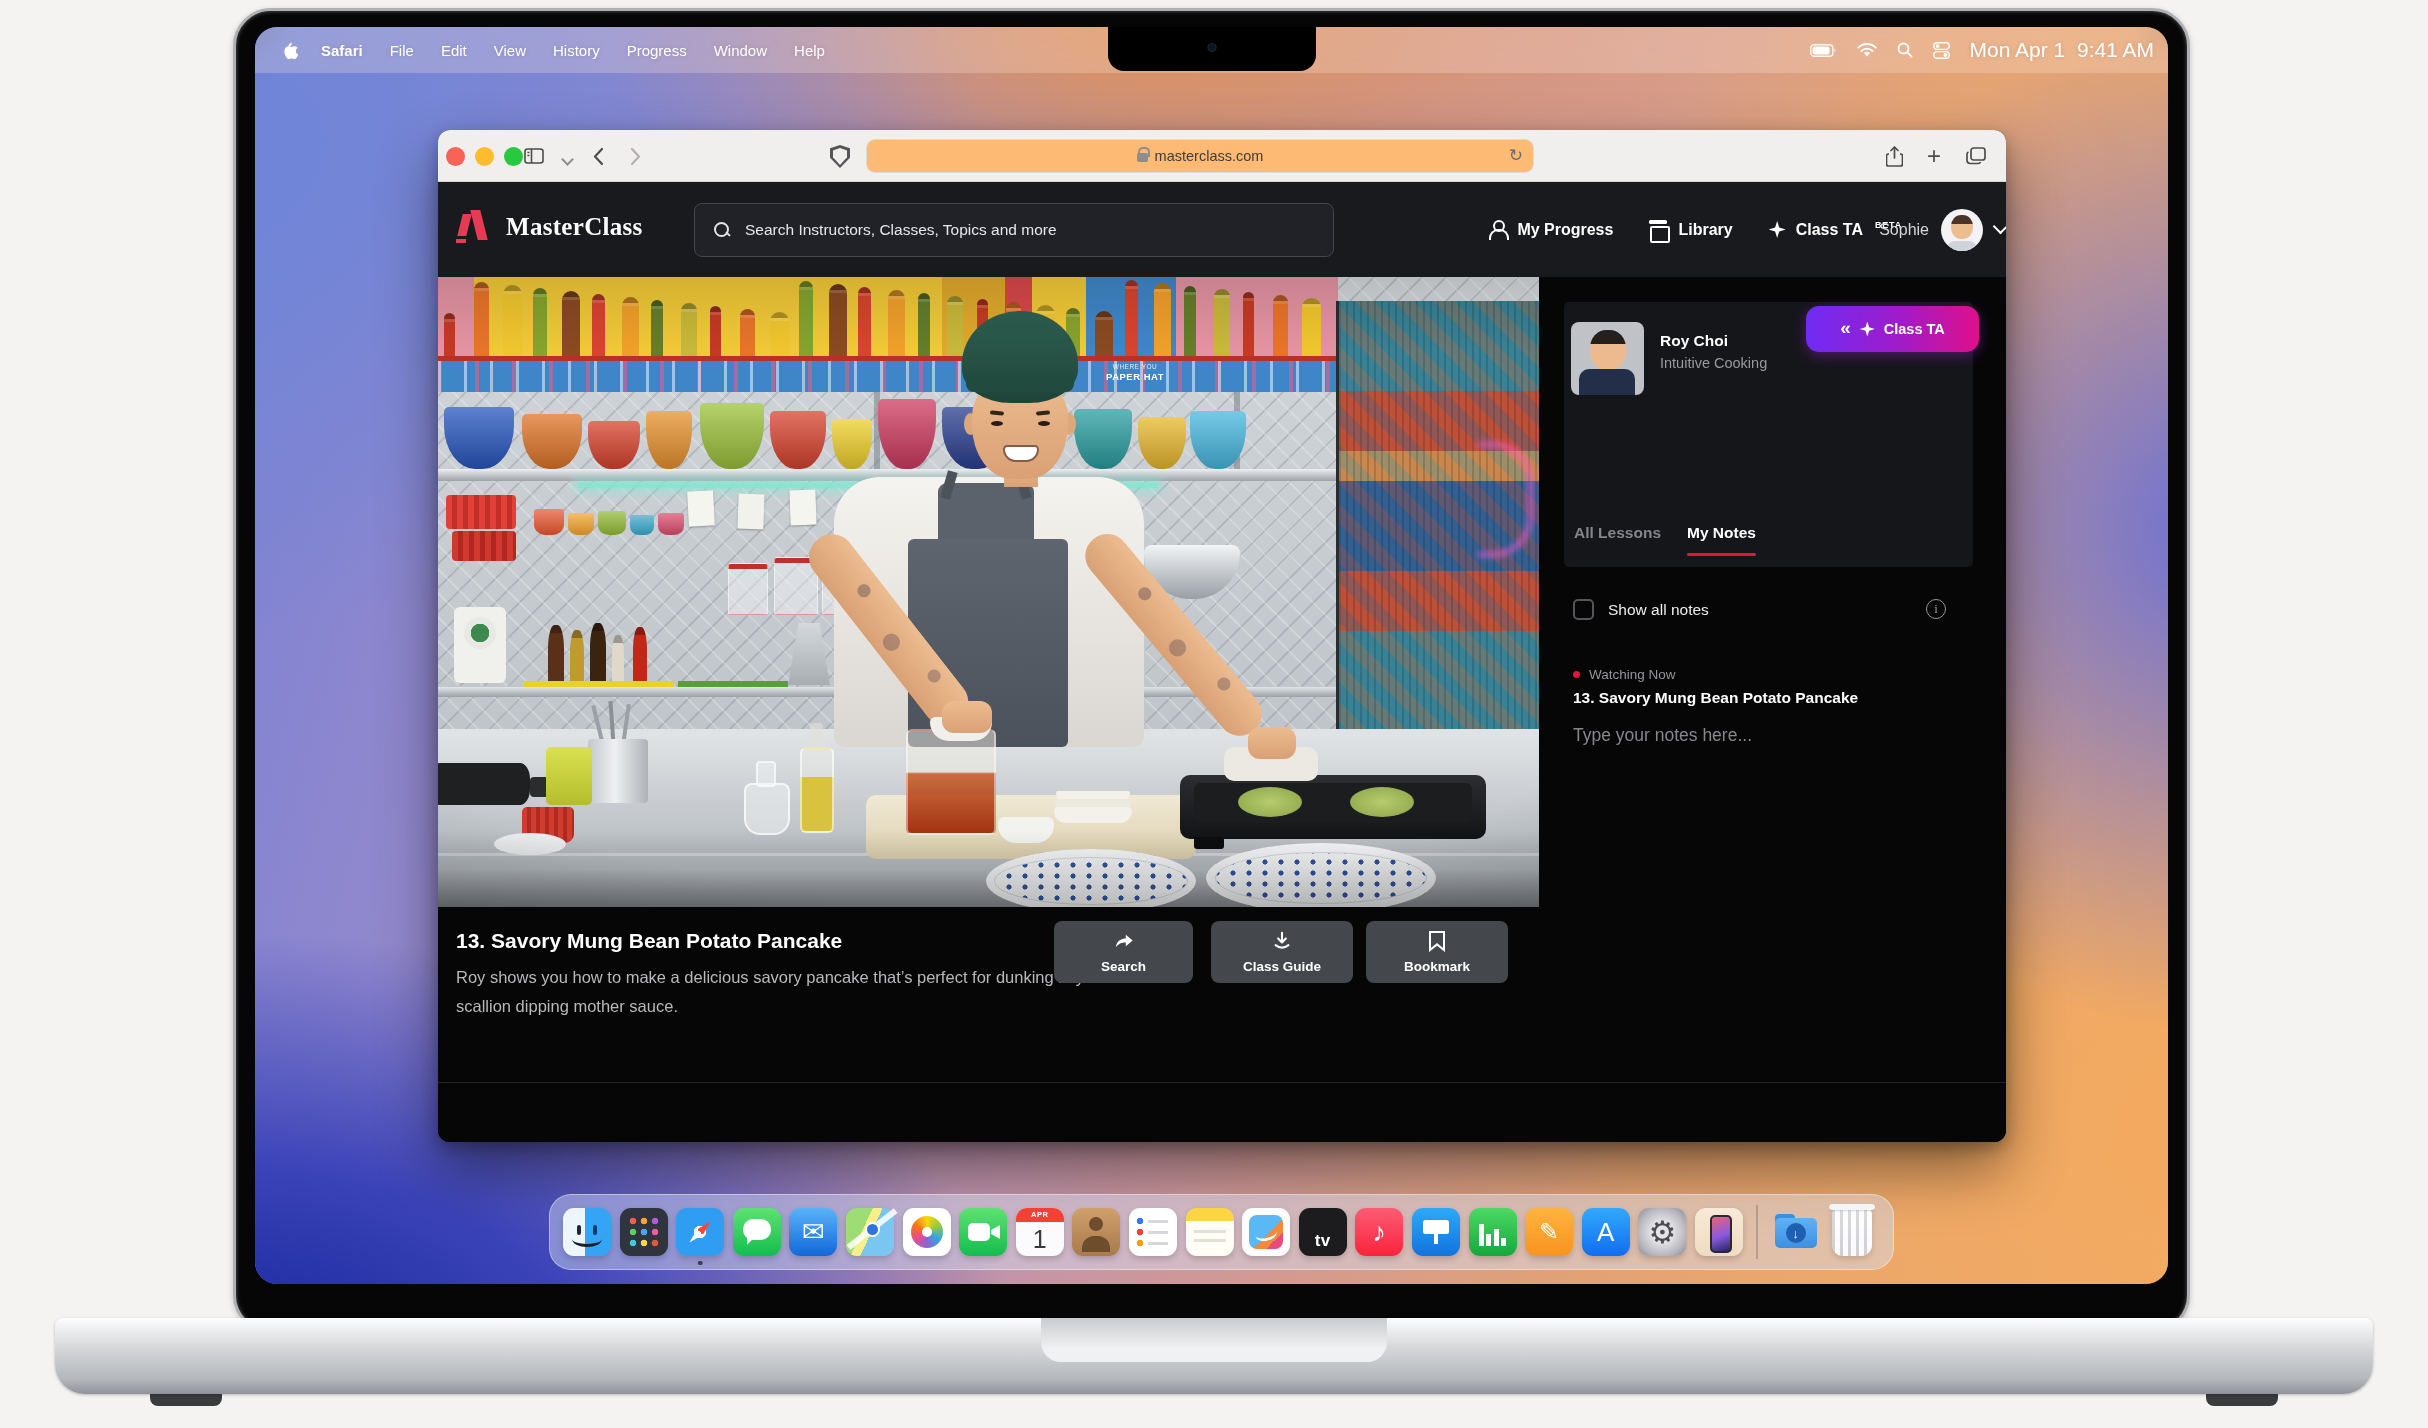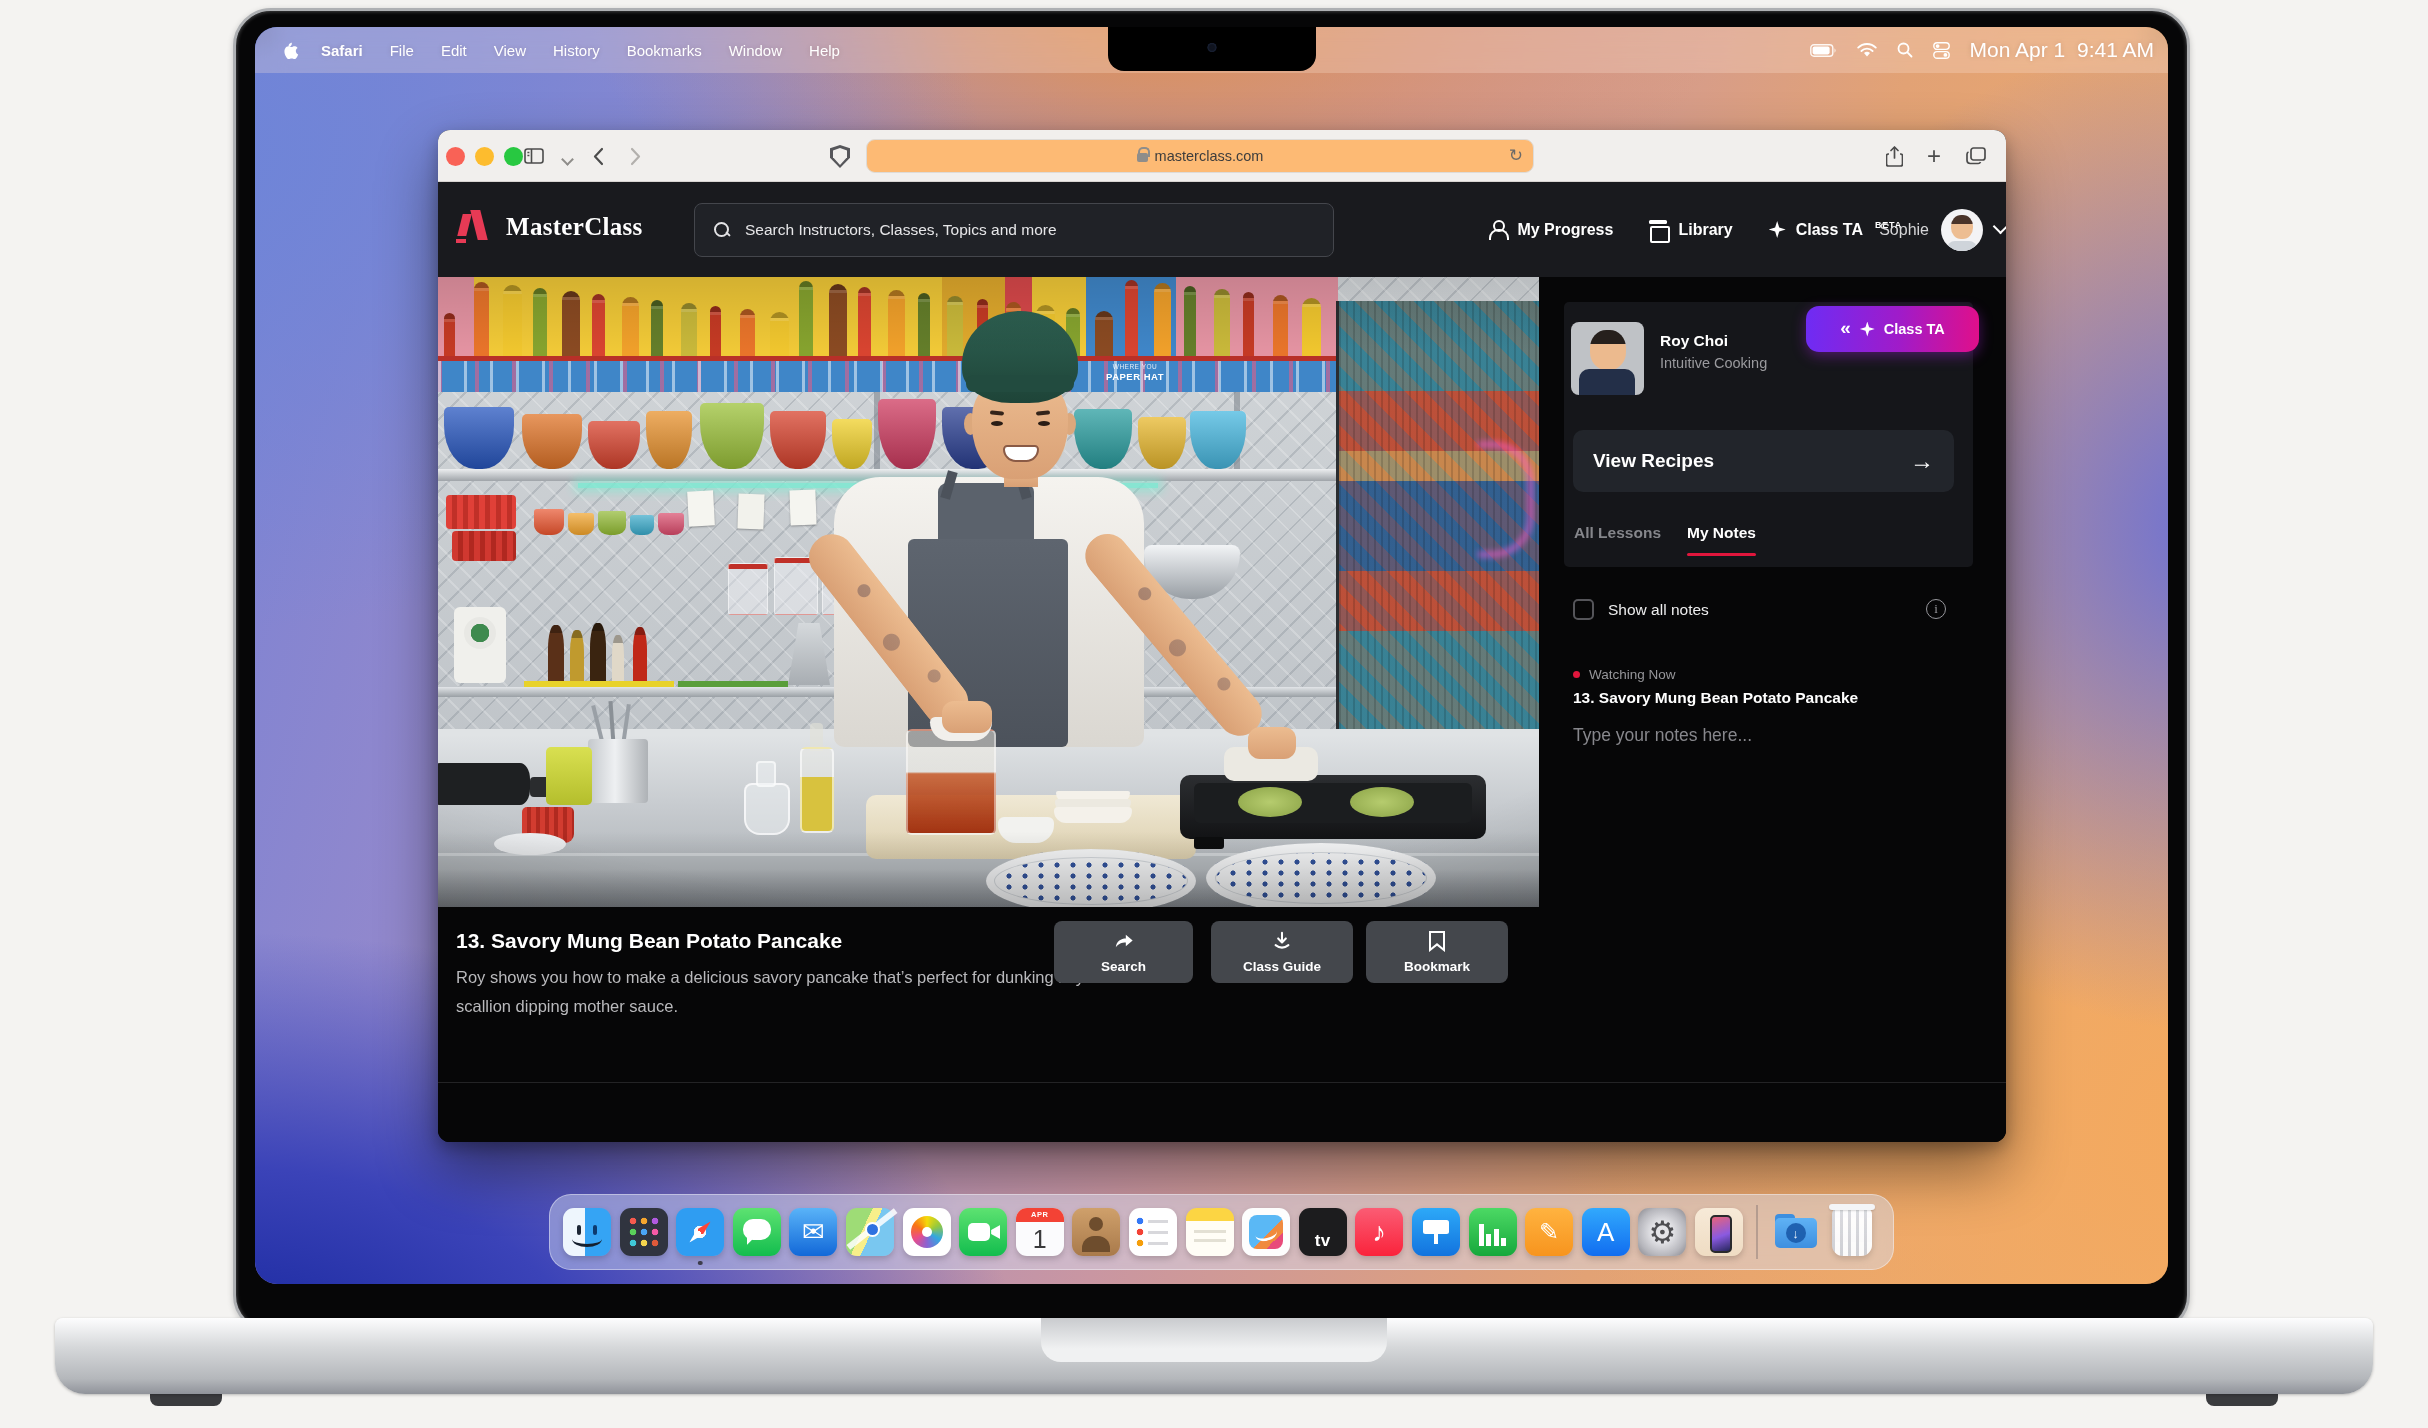--- a/index.html
+++ b/index.html
@@ -341,21 +341,21 @@
               <path d="M8.7 4.6c.8-1 .7-2.4.6-2.9-.9 0-2 .6-2.6 1.4-.6.7-.9 1.8-.7 2.8 1 .1 2-.5 2.7-1.3z"></path>
               <path d="M13.6 10.6c0-2.2 1.8-3.2 1.9-3.3-1-1.5-2.6-1.7-3.2-1.7-1.4-.1-2.6.8-3.3.8-.7 0-1.8-.8-3-.8-1.5 0-2.9.9-3.7 2.3-1.6 2.7-.4 6.8 1.1 9 .7 1.1 1.6 2.3 2.8 2.2 1.1 0 1.6-.7 3-.7s1.8.7 3 .7c1.2 0 2-1.1 2.7-2.2.9-1.3 1.2-2.5 1.2-2.6-.1 0-2.5-1-2.5-3.7z"></path>
             </svg>
           </span>
           <div id="mb-items">
               <span class="mb-item mb-active">Safari</span>
               <span class="mb-item">File</span>
               <span class="mb-item">Edit</span>
               <span class="mb-item">View</span>
               <span class="mb-item">History</span>
-              <span class="mb-item">Bookmarks</span>
+              <span class="mb-item">Progress</span>
               <span class="mb-item">Window</span>
               <span class="mb-item">Help</span>
             </div>
         </div>
         <div id="mb-right">
           <span>
             <svg class="mb-svg" width="27" height="13" viewBox="0 0 27 13">
               <rect x="0.8" y="0.8" width="22" height="11.4" rx="3.2" fill="none" stroke="#fff" stroke-width="1.4" opacity=".9"></rect>
               <rect x="2.6" y="2.6" width="17" height="7.8" rx="1.8" fill="#fff"></rect>
               <path d="M24.5 4.2 a3 3 0 0 1 0 4.6 z" fill="#fff" opacity=".8"></path>
@@ -615,24 +615,20 @@
           <div id="panel">
             <div id="panel-card">
               <div id="instr-photo"></div>
               <div id="instr-name">Roy Choi</div>
               <div id="instr-course">Intuitive Cooking</div>
               <button id="ta-btn">
                 <span class="laquo">«</span>
                 <span class="star4"></span>
                 <span>Class TA</span>
               </button>
-              <button id="recipes-btn">
-                <span id="recipes-label">View Recipes</span>
-                <span id="recipes-arrow">→</span>
-              </button>
               <div id="panel-tabs">
                   <div class="tab">All Lessons</div>
                   <div class="tab tab-active">My Notes</div>
                 </div>
             </div>
             <div id="check-row">
               <span id="checkbox"></span>
               <span id="check-label">Show all notes</span>
               <span id="info-icon">i</span>
             </div>

